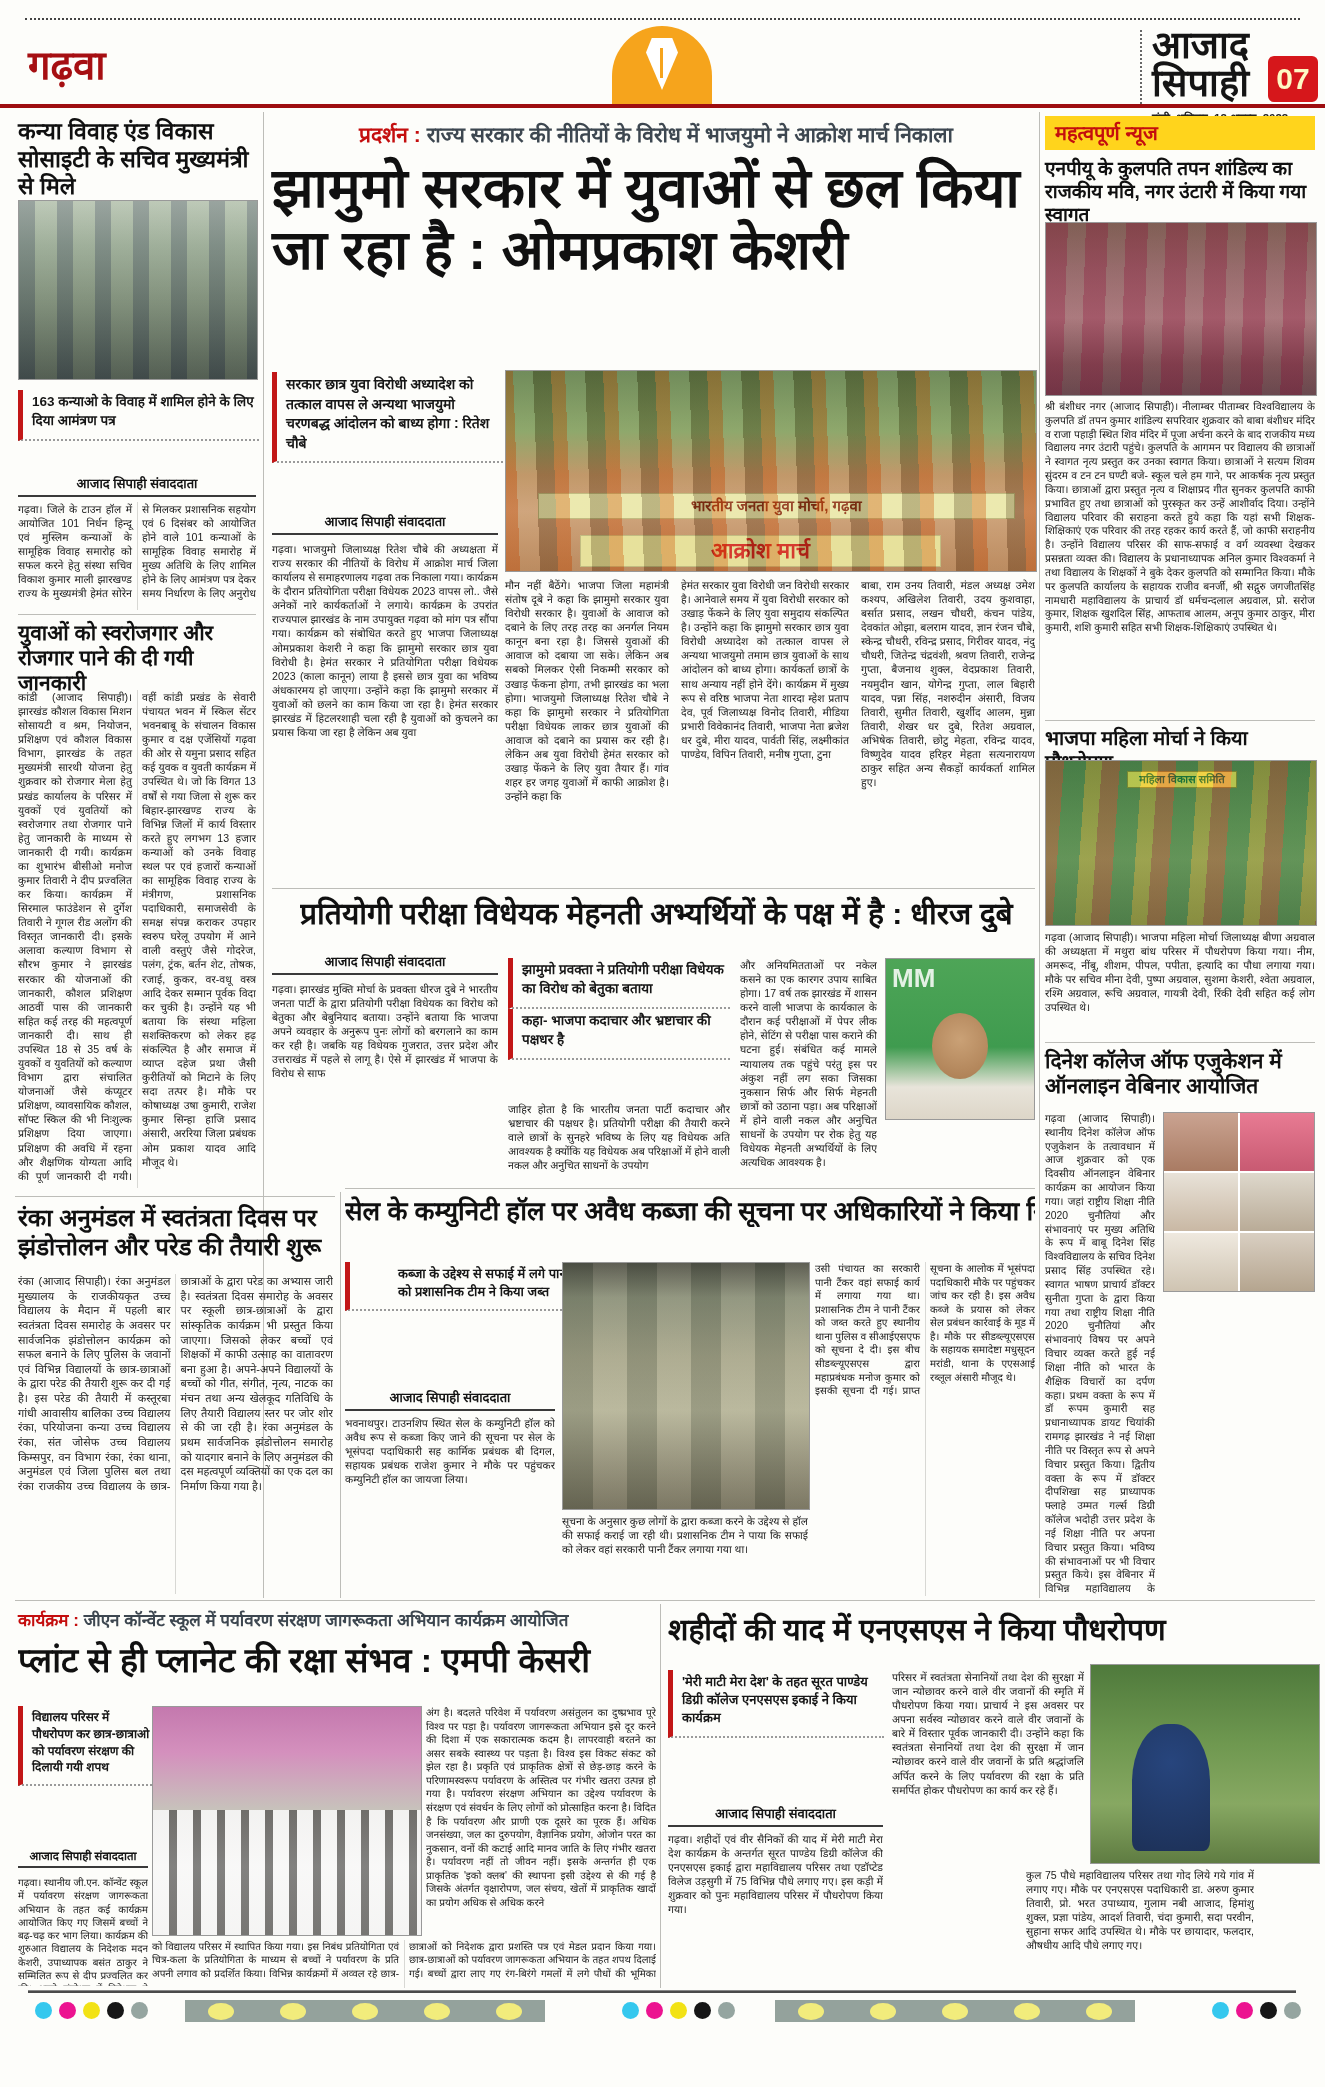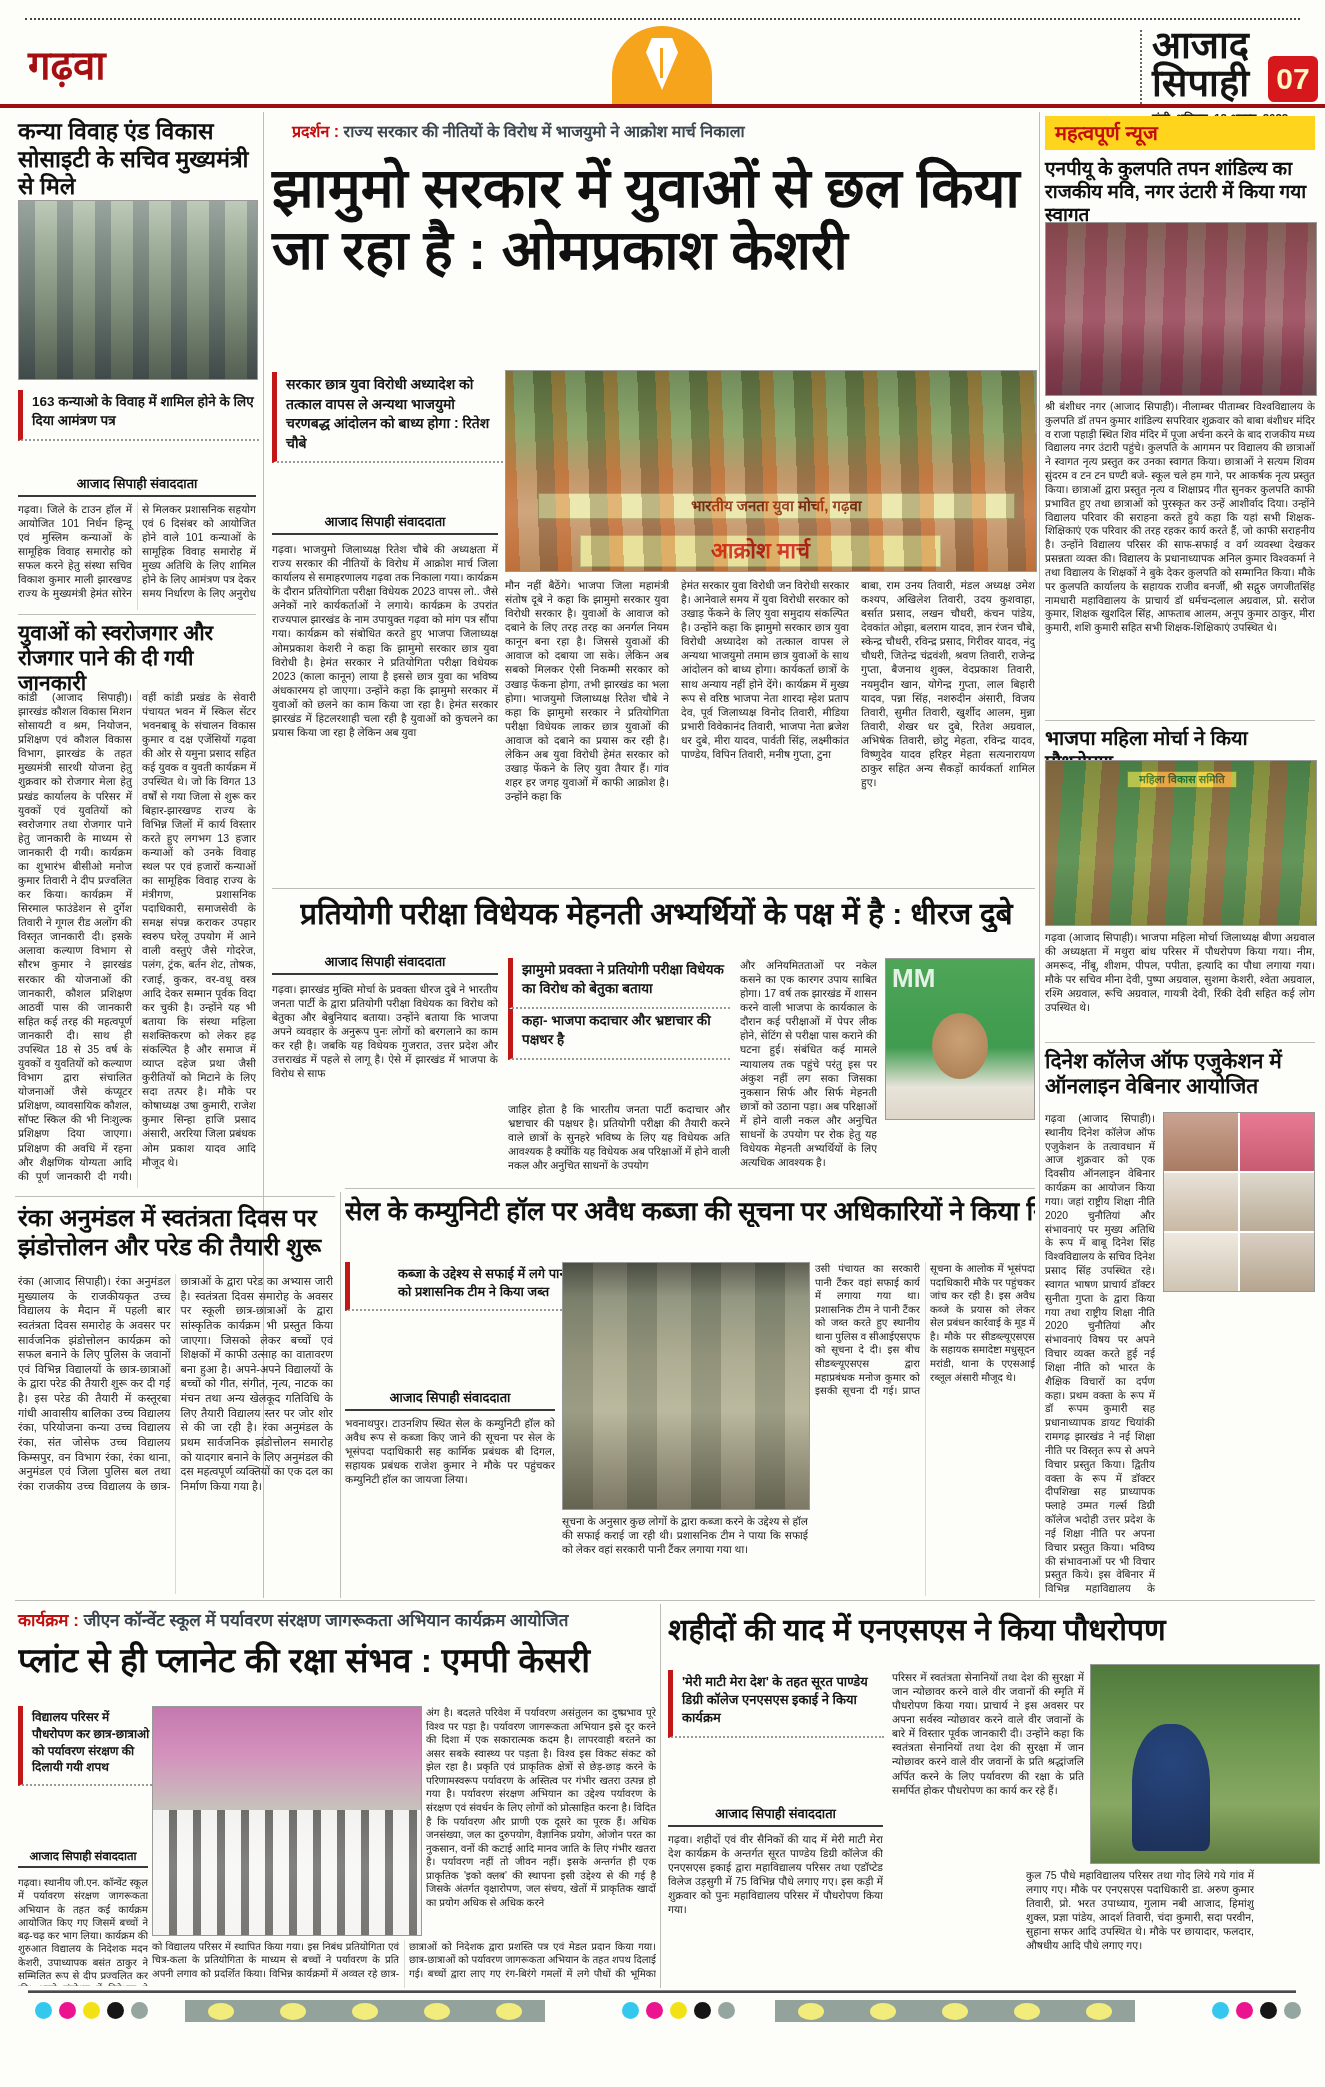--- a/index.html
+++ b/index.html
@@ -119,21 +119,21 @@
     <span>कांडी (आजाद सिपाही)। झारखंड कौशल विकास मिशन सोसायटी व श्रम, नियोजन, प्रशिक्षण एवं कौशल विकास विभाग, झारखंड के तहत मुख्यमंत्री सारथी योजना हेतु शुक्रवार को रोजगार मेला हेतु प्रखंड कार्यालय के परिसर में युवकों एवं युवतियों को स्वरोजगार तथा रोजगार पाने हेतु जानकारी के माध्यम से जानकारी दी गयी। कार्यक्रम का शुभारंभ बीसीओ मनोज कुमार तिवारी ने दीप प्रज्वलित कर किया। कार्यक्रम में सिरमाल फाउंडेशन से दुर्गेश तिवारी ने गूगल रीड अलोंग की विस्तृत जानकारी दी। इसके अलावा कल्याण विभाग से सौरभ कुमार ने झारखंड सरकार की योजनाओं की जानकारी, कौशल प्रशिक्षण आठवीं पास की जानकारी सहित कई तरह की महत्वपूर्ण जानकारी दी। साथ ही उपस्थित 18 से 35 वर्ष के युवकों व युवतियों को कल्याण विभाग द्वारा संचालित योजनाओं जैसे कंप्यूटर प्रशिक्षण, व्यावसायिक कौशल, सॉफ्ट स्किल की भी निःशुल्क प्रशिक्षण दिया जाएगा। प्रशिक्षण की अवधि में रहना और शैक्षणिक योग्यता आदि की पूर्ण जानकारी दी गयी। वहीं कांडी प्रखंड के सेवारी पंचायत भवन में स्किल सेंटर भवनबाबू के संचालन विकास कुमार व दक्ष एजेंसियों गढ़वा की ओर से यमुना प्रसाद सहित कई युवक व युवती कार्यक्रम में उपस्थित थे।</span>
     <span>जो कि विगत 13 वर्षों से गया जिला से शुरू कर बिहार-झारखण्ड राज्य के विभिन्न जिलों में कार्य विस्तार करते हुए लगभग 13 हजार कन्याओं को उनके विवाह स्थल पर एवं हजारों कन्याओं का सामूहिक विवाह राज्य के मंत्रीगण, प्रशासनिक पदाधिकारी, समाजसेवी के समक्ष संपन्न कराकर उपहार स्वरुप घरेलू उपयोग में आने वाली वस्तुएं जैसे गोदरेज, पलंग, ट्रंक, बर्तन शेट, तोषक, रजाई, कुकर, वर-वधू वस्त्र आदि देकर सम्मान पूर्वक विदा कर चुकी है। उन्होंने यह भी बताया कि संस्था महिला सशक्तिकरण को लेकर हढ़ संकल्पित है और समाज में व्याप्त दहेज प्रथा जैसी कुरीतियों को मिटाने के लिए सदा तत्पर है। मौके पर कोषाध्यक्ष उषा कुमारी, राजेश कुमार सिन्हा हाजि प्रसाद अंसारी, अररिया जिला प्रबंधक ओम प्रकाश यादव आदि मौजूद थे।</span>
   </div>
 
   <div class="abs hrule" style="left:15px;top:1196px;width:320px;"></div>
   <div class="abs headline" style="left:18px;top:1204px;width:315px;font-size:24px;">रंका अनुमंडल में स्वतंत्रता दिवस पर झंडोत्तोलन और परेड की तैयारी शुरू</div>
   <div class="abs body-text two-col" style="left:18px;top:1274px;width:315px;height:320px;font-size:11px;">
     <span>रंका (आजाद सिपाही)। रंका अनुमंडल मुख्यालय के राजकीयकृत उच्च विद्यालय के मैदान में पहली बार स्वतंत्रता दिवस समारोह के अवसर पर सार्वजनिक झंडोत्तोलन कार्यक्रम को सफल बनाने के लिए पुलिस के जवानों एवं विभिन्न विद्यालयों के छात्र-छात्राओं के द्वारा परेड की तैयारी शुरू कर दी गई है। इस परेड की तैयारी में कस्तूरबा गांधी आवासीय बालिका उच्च विद्यालय रंका, परियोजना कन्या उच्च विद्यालय रंका, संत जोसेफ उच्च विद्यालय किम्सपुर, वन विभाग रंका, रंका थाना, अनुमंडल एवं जिला पुलिस बल तथा रंका राजकीय उच्च विद्यालय के छात्र-छात्राओं के द्वारा परेड का अभ्यास जारी है। स्वतंत्रता दिवस समारोह के अवसर पर स्कूली छात्र-छात्राओं के द्वारा सांस्कृतिक कार्यक्रम भी प्रस्तुत किया जाएगा। जिसको लेकर बच्चों एवं शिक्षकों में काफी उत्साह का वातावरण बना हुआ है। अपने-अपने विद्यालयों के बच्चों को गीत, संगीत, नृत्य, नाटक का मंचन तथा अन्य खेलकूद गतिविधि के लिए तैयारी विद्यालय स्तर पर जोर शोर से की जा रही है। रंका अनुमंडल के प्रथम सार्वजनिक झंडोत्तोलन समारोह को यादगार बनाने के लिए अनुमंडल की दस महत्वपूर्ण व्यक्तियों का एक दल का निर्माण किया गया है।</span>
   </div>
 
-  <div class="abs kicker" style="left:292px;top:120px;width:756px;font-size:16px;">
+  <div class="abs kicker" style="left:278px;top:120px;width:756px;font-size:21px;text-align:center;">
     <span class="k-label">प्रदर्शन :</span>
     <span class="k-text">राज्य सरकार की नीतियों के विरोध में भाजयुमो ने आक्रोश मार्च निकाला</span>
   </div>
   <div class="abs intro" style="left:272px;top:372px;width:215px;font-size:14px;">सरकार छात्र युवा विरोधी अध्यादेश को तत्काल वापस ले अन्यथा भाजयुमो चरणबद्ध आंदोलन को बाध्य होगा : रितेश चौबे</div>
   <div class="abs headline" style="left:272px;top:158px;width:762px;height:192px;font-size:55px;line-height:1.12;">झामुमो सरकार में युवाओं से छल किया जा रहा है : ओमप्रकाश केशरी</div>
   <div class="abs byline" style="left:272px;top:512px;width:226px;">आजाद सिपाही संवाददाता</div>
   <div class="abs body-text" style="left:272px;top:542px;width:226px;height:342px;">गढ़वा। भाजयुमो जिलाध्यक्ष रितेश चौबे की अध्यक्षता में राज्य सरकार की नीतियों के विरोध में आक्रोश मार्च जिला कार्यालय से समाहरणालय गढ़वा तक निकाला गया। कार्यक्रम के दौरान प्रतियोगिता परीक्षा विधेयक 2023 वापस लो.. जैसे अनेकों नारे कार्यकर्ताओं ने लगाये। कार्यक्रम के उपरांत राज्यपाल झारखंड के नाम उपायुक्त गढ़वा को मांग पत्र सौंपा गया। कार्यक्रम को संबोधित करते हुए भाजपा जिलाध्यक्ष ओमप्रकाश केशरी ने कहा कि झामुमो सरकार छात्र युवा विरोधी है। हेमंत सरकार ने प्रतियोगिता परीक्षा विधेयक 2023 (काला कानून) लाया है इससे छात्र युवा का भविष्य अंधकारमय हो जाएगा। उन्होंने कहा कि झामुमो सरकार में युवाओं को छलने का काम किया जा रहा है। हेमंत सरकार झारखंड में हिटलरशाही चला रही है युवाओं को कुचलने का प्रयास किया जा रहा है लेकिन अब युवा</div>
   <div class="abs photo ph-protest" style="left:505px;top:370px;width:530px;height:200px;">
     <div class="banner-strip">भारतीय जनता युवा मोर्चा, गढ़वा</div>
     <div class="banner-strip2">आक्रोश मार्च</div>

